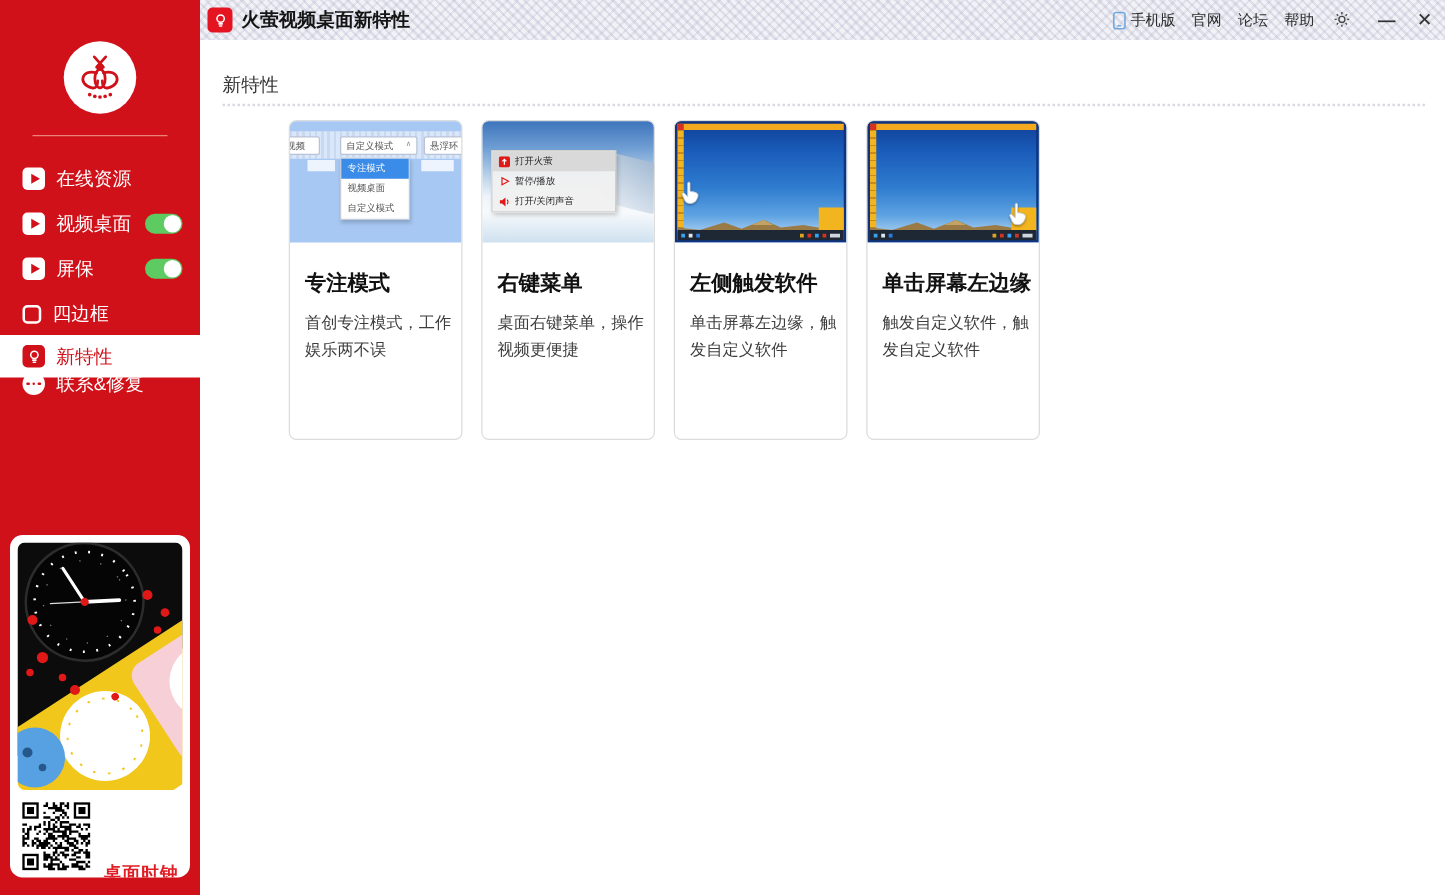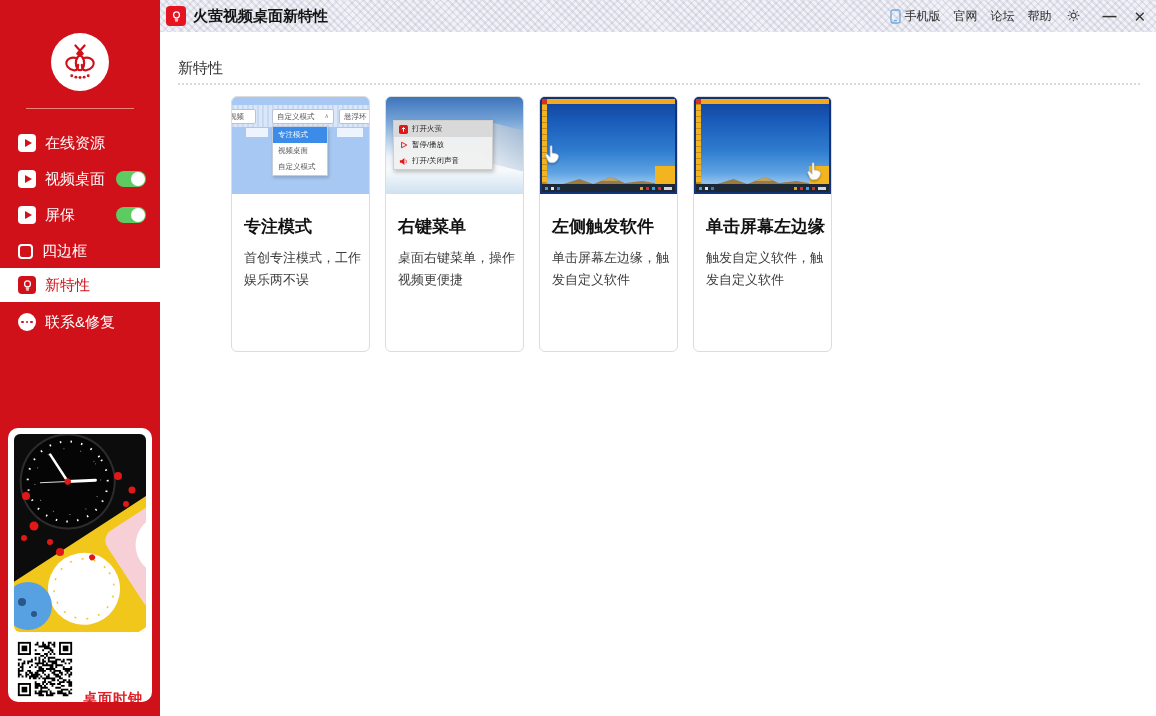--- a/index.html
+++ b/index.html
@@ -142,21 +142,21 @@
     <div class="nav-item selected" style="top:268px;">
       <span class="nicon icon-bulb">
         <svg width="13" height="13" viewBox="0 0 16 16" fill="none" stroke="#fff" stroke-width="1.5" stroke-linecap="round">
           <circle cx="8" cy="6" r="3.6"></circle>
             <path d="M6.4 11.2 h3.2 M6.9 13.4 h2.2"></path>
         </svg>
       </span>
       <span>新特性</span>
     </div>
 
-    <div class="nav-item" style="top:305px; height:34px;text-align:right;">
+    <div class="nav-item" style="top:290px; height:34px;text-align:right;">
       <span class="nicon icon-chat">
           <i></i>
           <i></i>
           <i></i>
         </span>
       <span>联系&amp;修复</span>
     </div>
 
     <div class="promo">
       <div class="collage">

